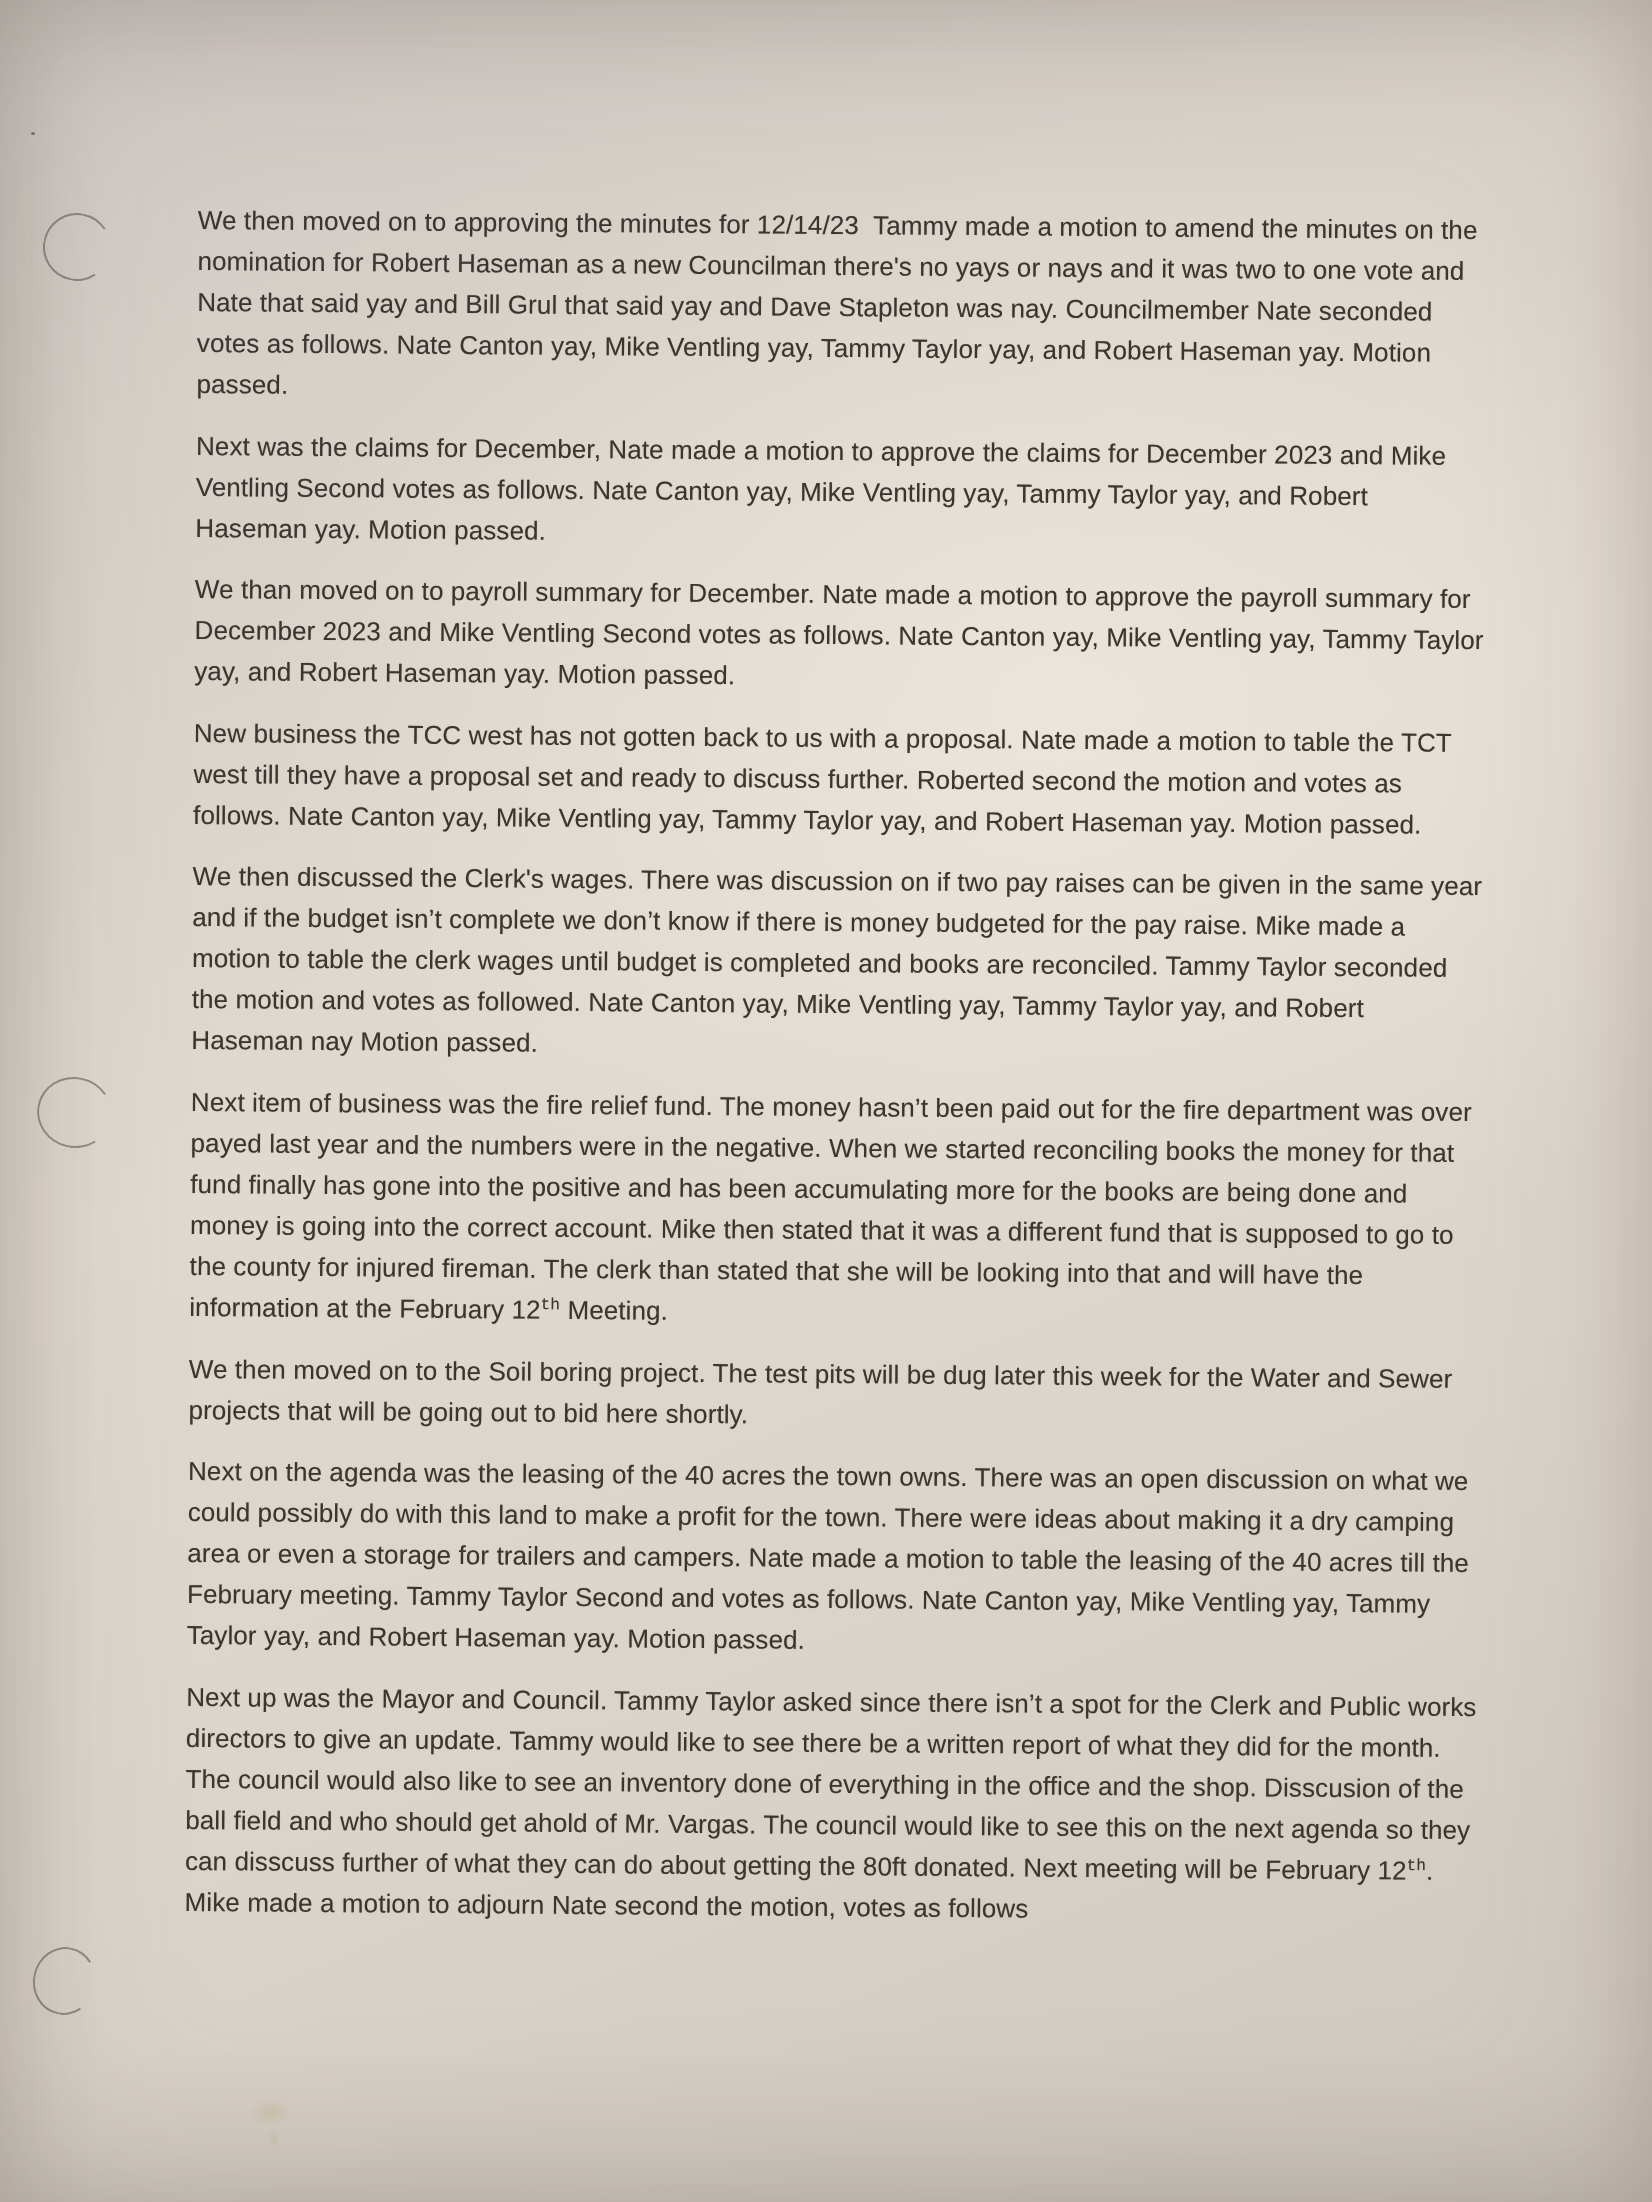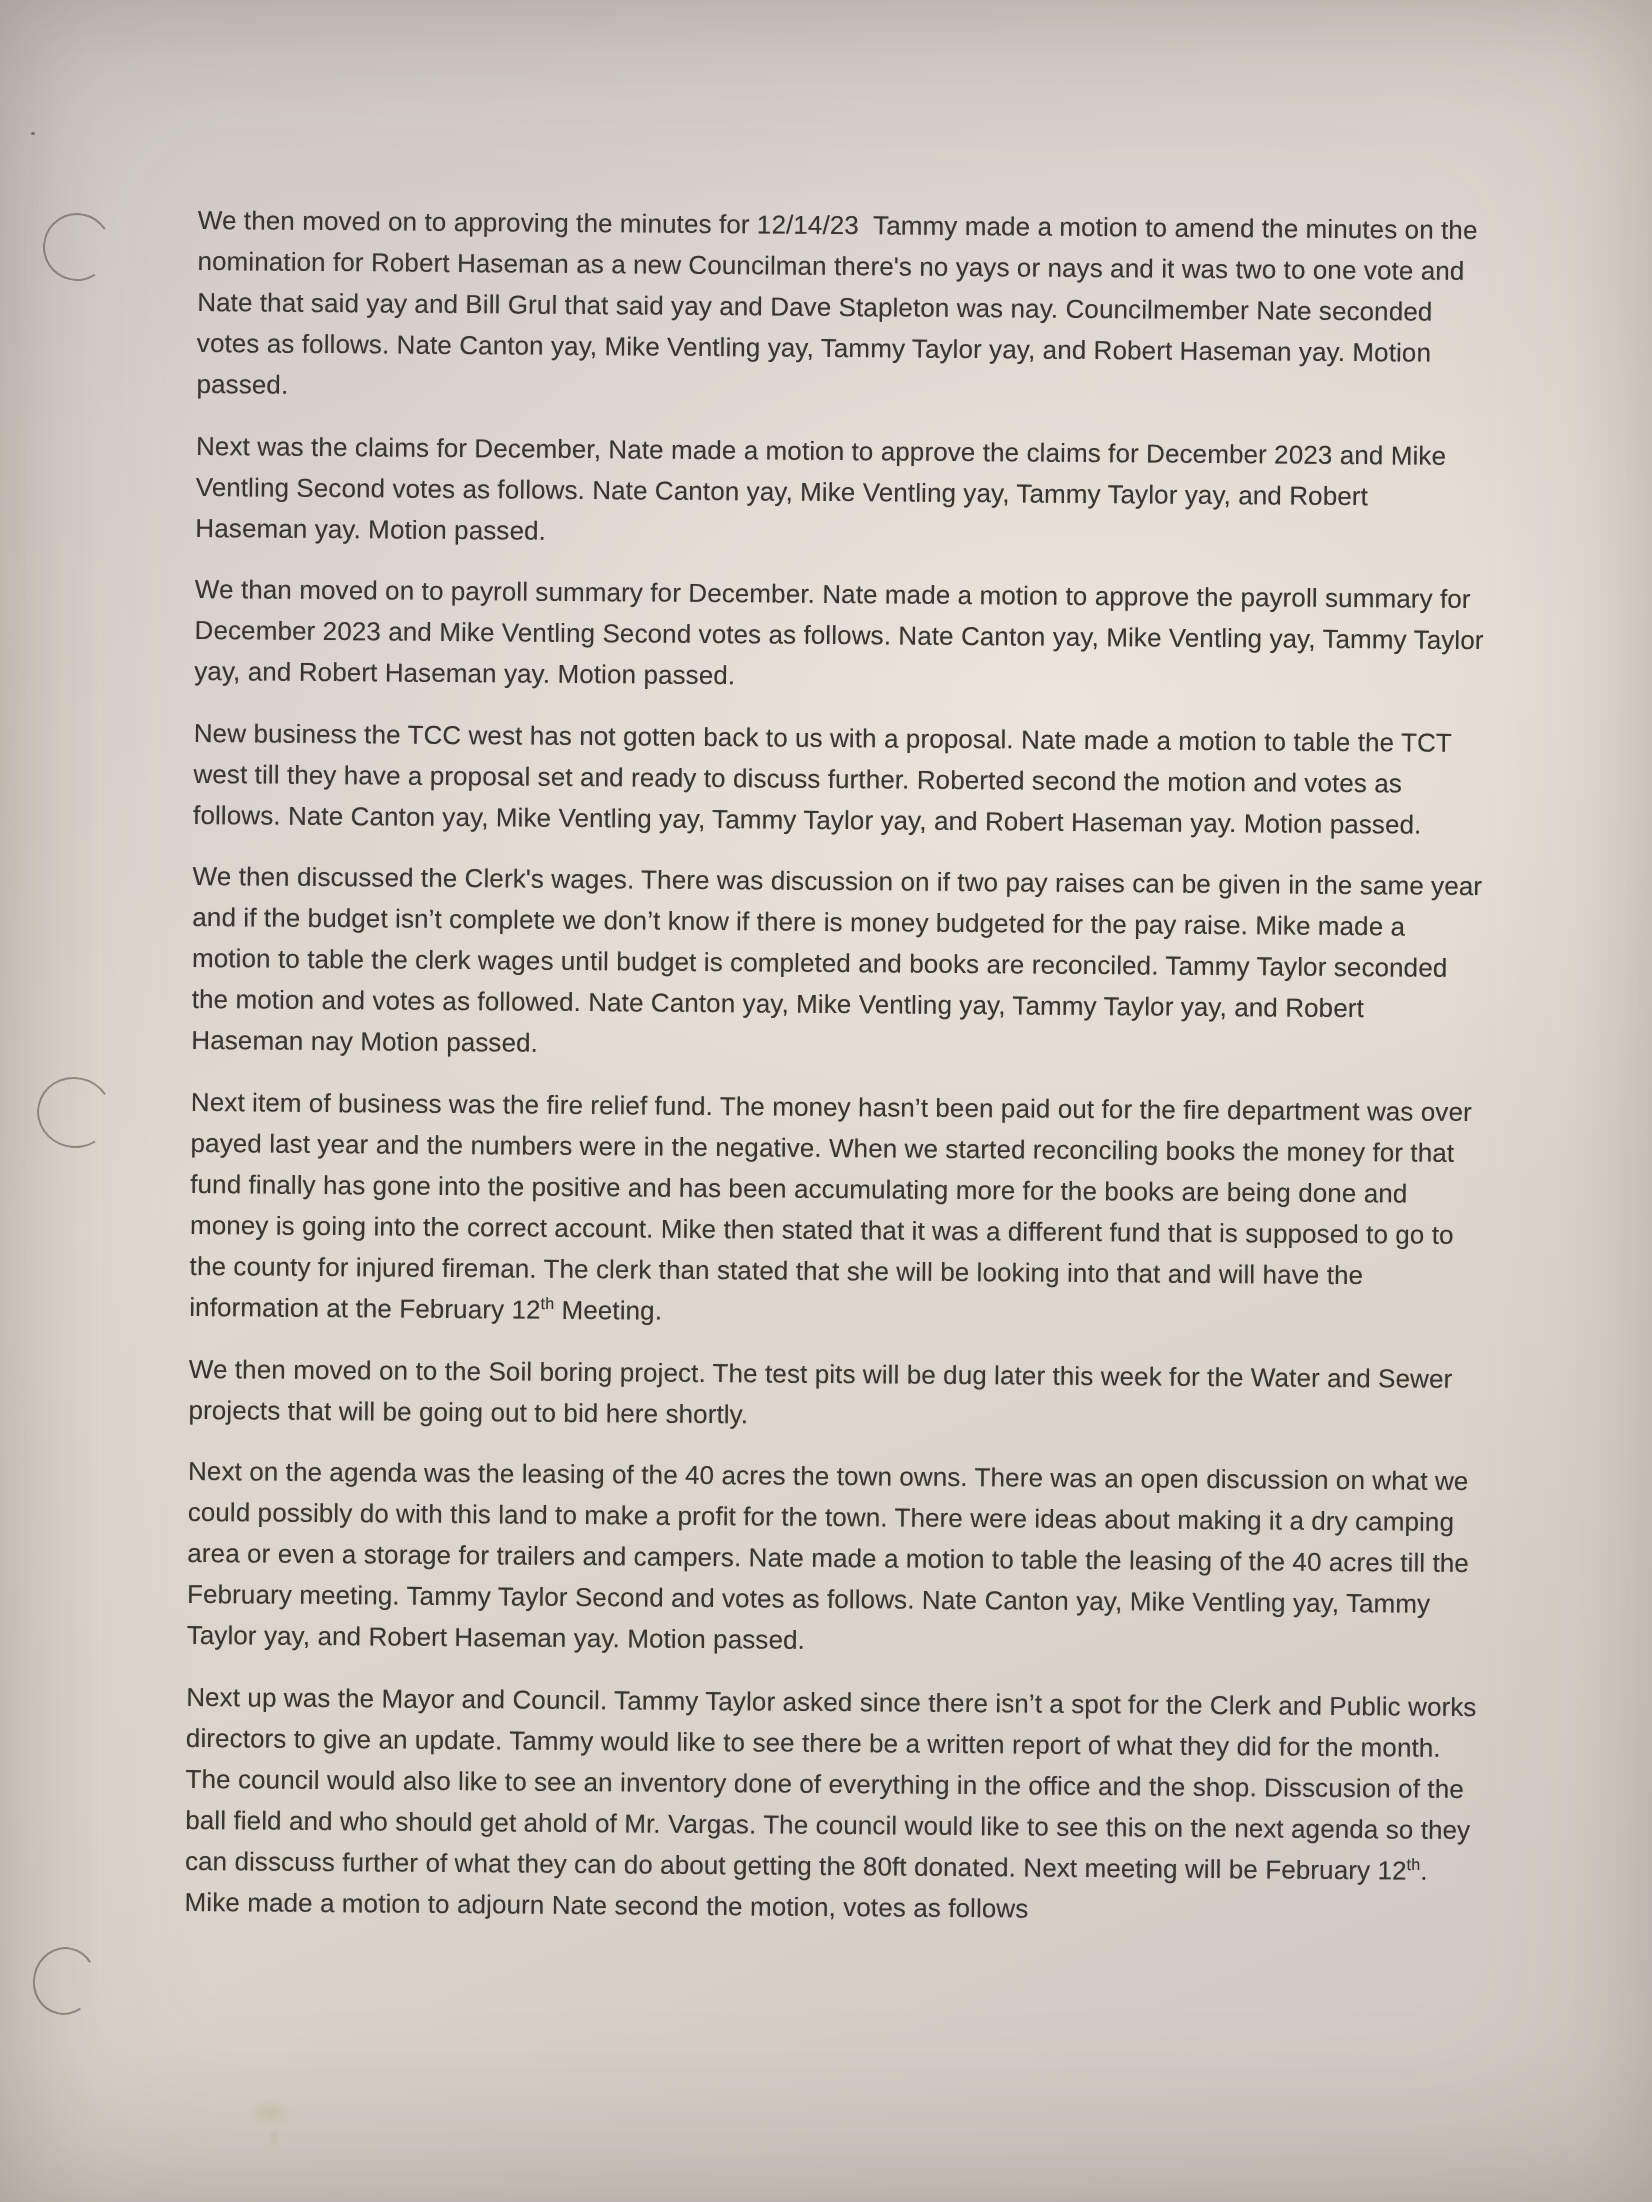--- a/index.html
+++ b/index.html
@@ -47,20 +47,21 @@
     margin: 0 0 20.6px 0;
     font-size: 26px;
     line-height: 41px;
     letter-spacing: 0.1px;
     text-shadow: 0 0 0.9px rgba(62,56,48,0.40);
   }
   .content p sup {
     font-size: 0.62em;
     line-height: 0;
     vertical-align: super;
+    font-family: Liberation Mono, monospace;
   }
   
   .ring {
     position: absolute;
     border: 2.2px solid rgba(84,78,71,0.55);
     border-right-color: transparent;
     border-radius: 50%;
     transform: rotate(12deg);
     pointer-events: none;
   }

